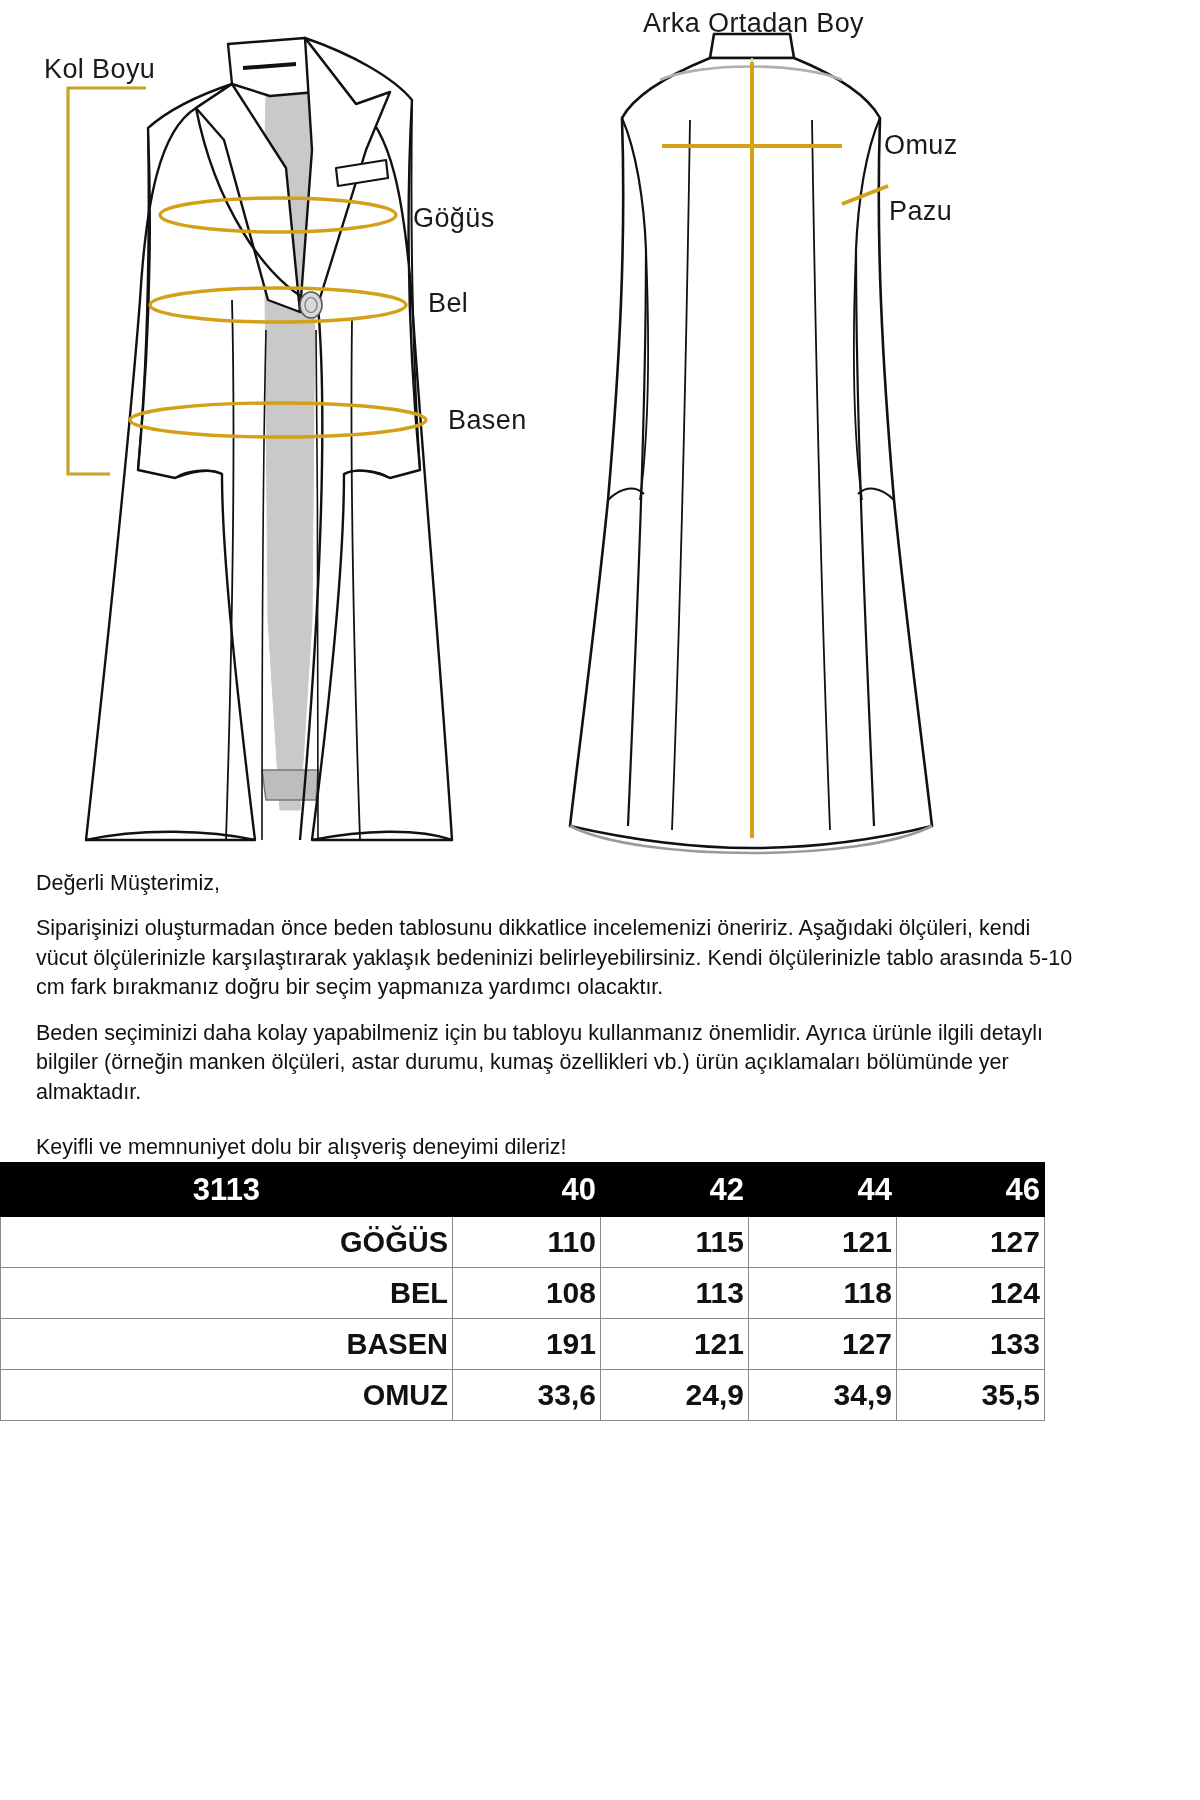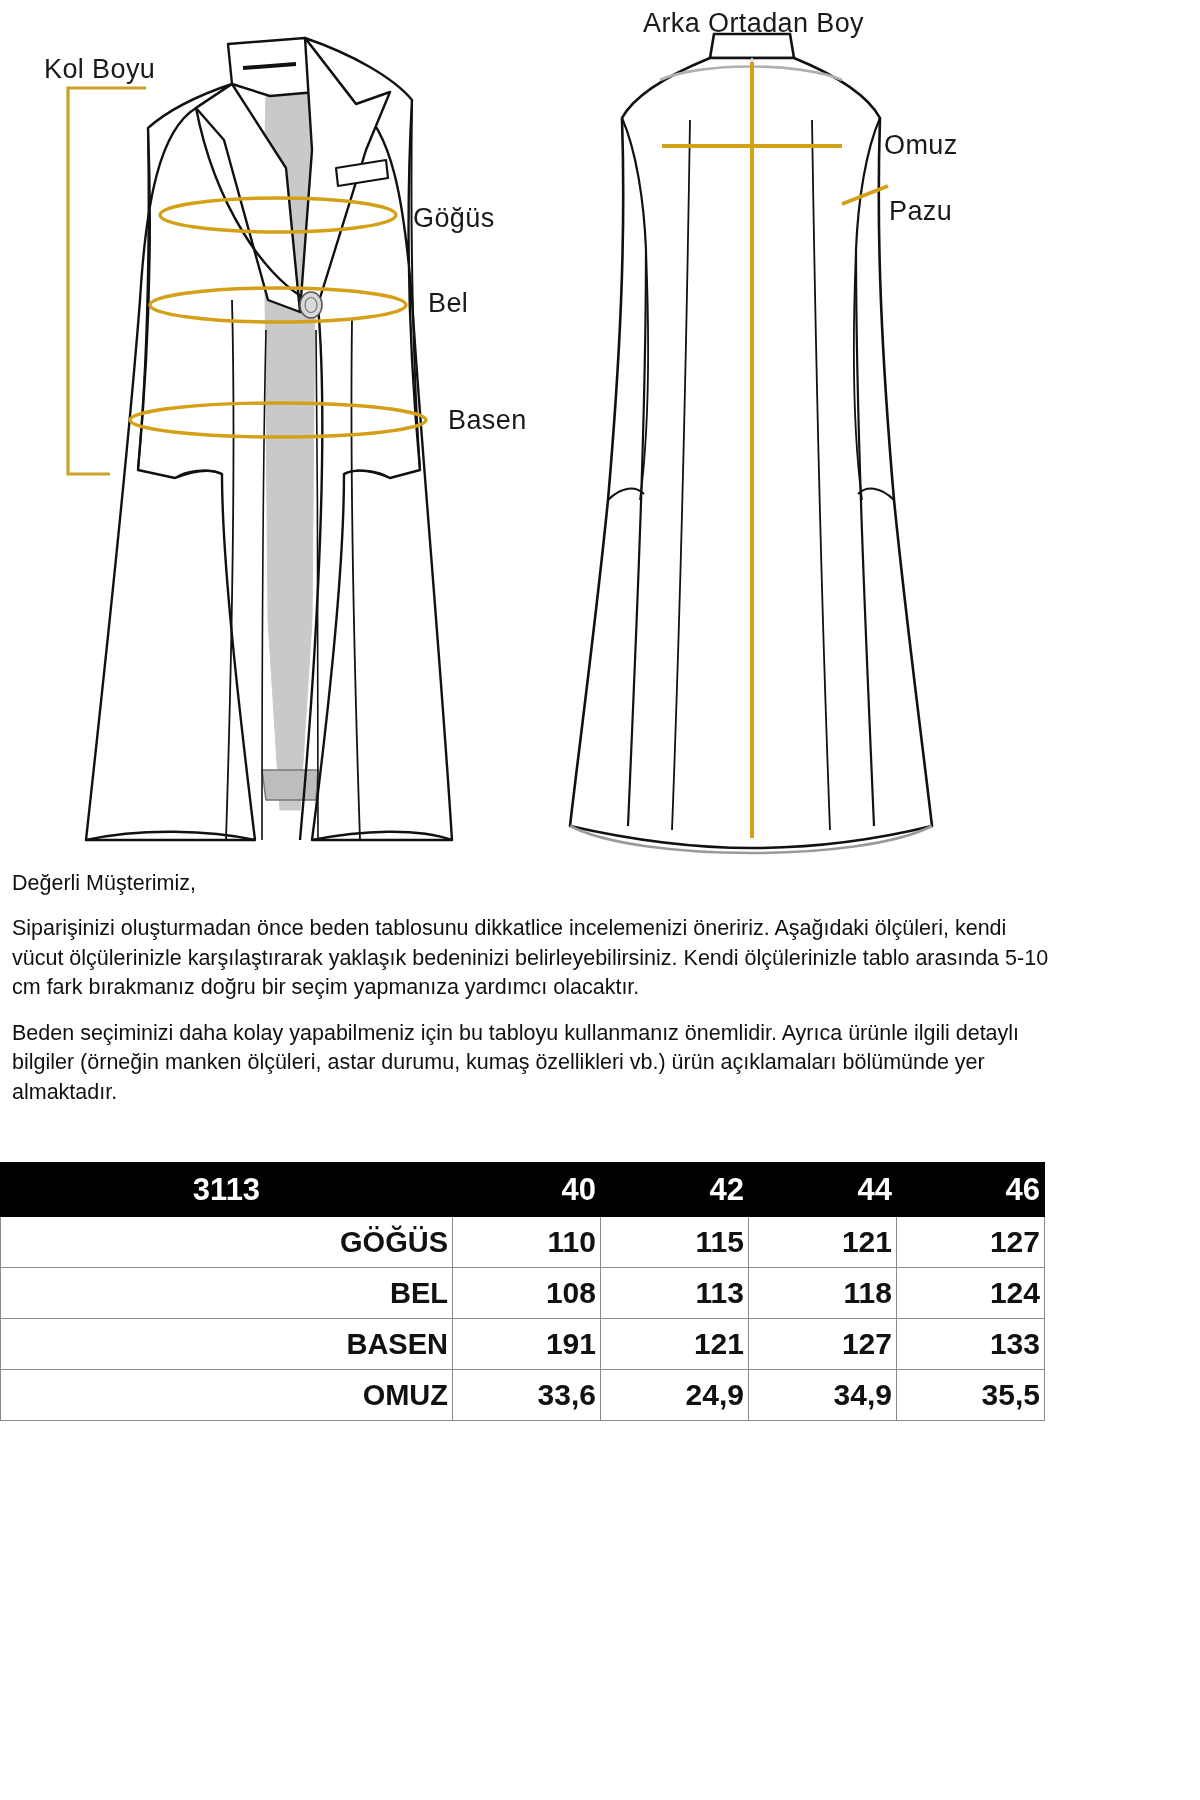--- a/index.html
+++ b/index.html
@@ -34,21 +34,21 @@
   #label-gogus      { left: 413px; top: 203px; }
   #label-bel        { left: 428px; top: 288px; }
   #label-basen      { left: 448px; top: 405px; }
   #label-arka-boy   { left: 643px; top: 8px; }
   #label-omuz       { left: 884px; top: 130px; }
   #label-pazu       { left: 889px; top: 196px; }
 
   
   #description-block {
     position: absolute;
-    left: 12px;
+    left: 36px;
     top: 868px;
     width: 1040px;
   }
   .desc-greeting {
     font-size: 21.5px;
     line-height: 30px;
     margin: 0 0 16px 0;
     color: #111;
   }
   .desc-para {
@@ -206,20 +206,21 @@
   <div class="diag-label" id="label-basen">Basen</div>
   <div class="diag-label" id="label-arka-boy">Arka Ortadan Boy</div>
   <div class="diag-label" id="label-omuz">Omuz</div>
   <div class="diag-label" id="label-pazu">Pazu</div>
 </div>
 
 <div id="description-block">
   <p class="desc-greeting">Değerli Müşterimiz,</p>
   <p class="desc-para">Siparişinizi oluşturmadan önce beden tablosunu dikkatlice incelemenizi öneririz. Aşağıdaki ölçüleri, kendi vücut ölçülerinizle karşılaştırarak yaklaşık bedeninizi belirleyebilirsiniz. Kendi ölçülerinizle tablo arasında 5-10 cm fark bırakmanız doğru bir seçim yapmanıza yardımcı olacaktır.</p>
   <p class="desc-para">Beden seçiminizi daha kolay yapabilmeniz için bu tabloyu kullanmanız önemlidir. Ayrıca ürünle ilgili detaylı bilgiler (örneğin manken ölçüleri, astar durumu, kumaş özellikleri vb.) ürün açıklamaları bölümünde yer almaktadır.</p>
+  <p class="desc-closing">Keyifli ve memnuniyet dolu bir alışveriş deneyimi dileriz!</p>
 </div>
 
 <div id="size-table-wrap">
   <table class="size-table">
     <thead>
       <tr id="header-row">
           <th>3113</th>
           <th>40</th>
           <th>42</th>
           <th>44</th>

